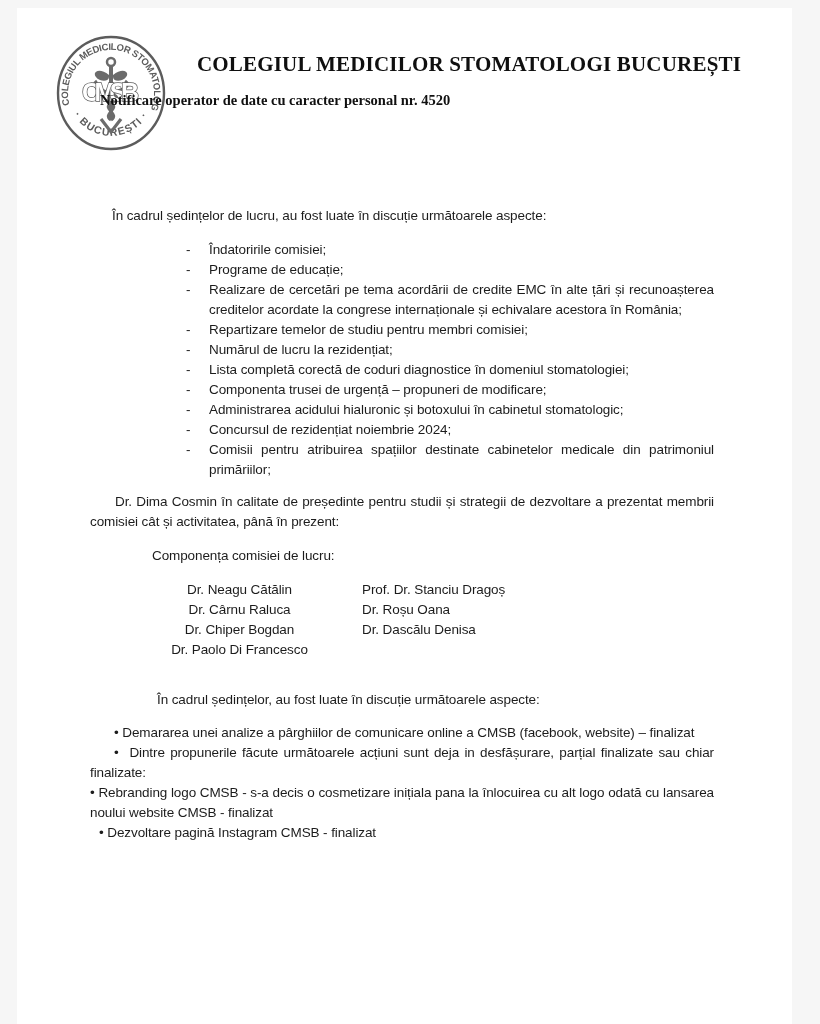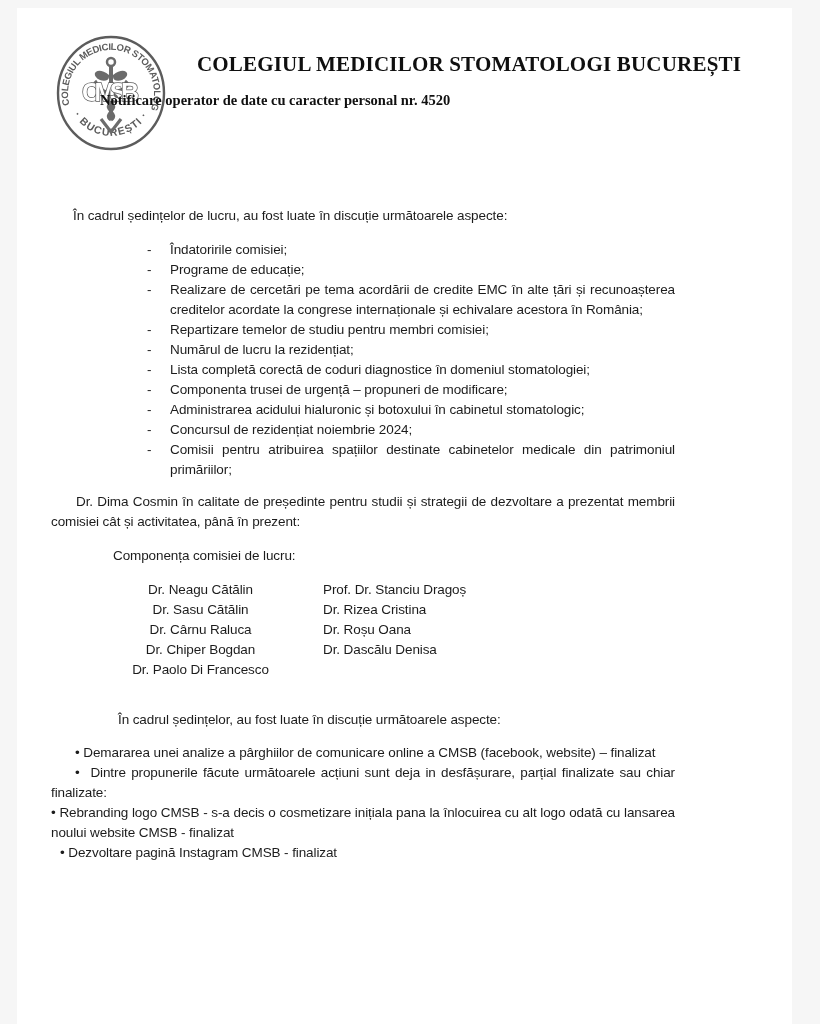--- a/index.html
+++ b/index.html
@@ -28,21 +28,21 @@
     color: #0f0f0f; white-space: nowrap;
   }
   .doc-subtitle {
     position: absolute; left: 83px; top: 84px; width: 624px;
     font-family: "Liberation Serif", serif;
     font-weight: bold; font-size: 14.5px;
     color: #101010; white-space: nowrap;
   }
   
   .content {
-    margin-left: 34px; width: 624px;
+    margin-left: 73px; width: 624px;
     font-size: 13.5px; letter-spacing: -0.1px; line-height: 20px;
   }
   .intro1 { margin-top: 38px; text-indent: 22px; }
   .dash-list { list-style: none; margin-top: 14px; }
   .dash-list li {
     position: relative;
     margin-left: 119px; width: 505px;
     text-align: justify;
   }
   .dash-list .dash { position: absolute; left: -23px; top: 0; }
@@ -111,24 +111,20 @@
     <p class="committee-par">Dr. Dima Cosmin  în calitate de președinte pentru studii și strategii de dezvoltare a prezentat membrii comisiei cât și activitatea, până în prezent:</p>
 
     <p class="committee-heading">Componența comisiei de lucru:</p>
 
     <div class="members">
       <div class="member-row">
         <span class="member-cell-left">Dr. Neagu Cătălin</span>
         <span>Prof. Dr. Stanciu Dragoș</span>
       </div>
       <div class="member-row">
-        <span class="member-cell-left">Dr. Sasu Cătălin</span>
-        <span>Dr. Rizea Cristina</span>
-      </div>
-      <div class="member-row">
         <span class="member-cell-left">Dr. Cârnu Raluca</span>
         <span>Dr. Roșu Oana</span>
       </div>
       <div class="member-row">
         <span class="member-cell-left">Dr. Chiper Bogdan</span>
         <span>Dr. Dascălu Denisa</span>
       </div>
       <div class="member-row">
         <span class="member-cell-left">Dr. Paolo Di Francesco</span>
       </div>

